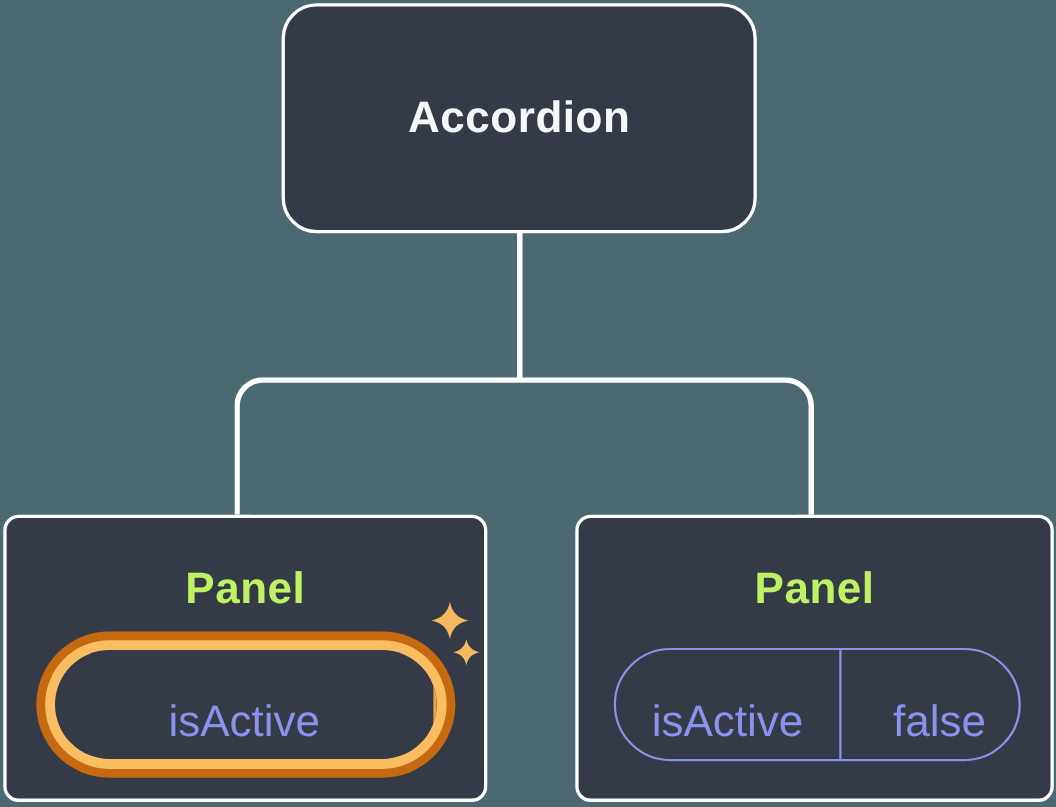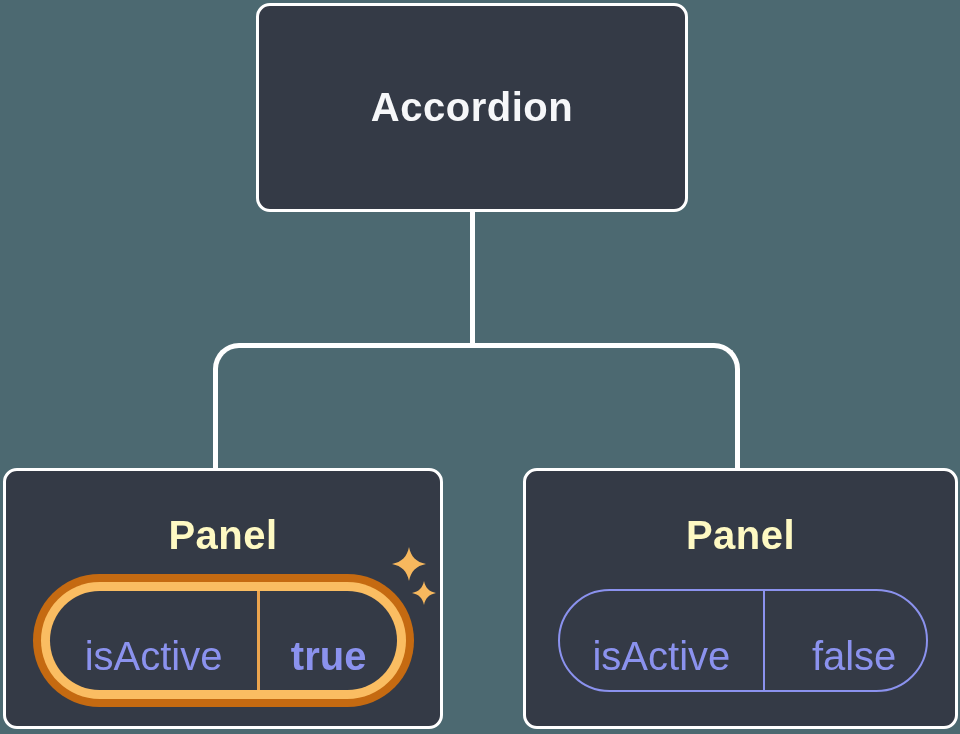--- a/index.html
+++ b/index.html
@@ -6,35 +6,35 @@
   .stage{
     position:relative;width:960px;height:734px;background:#4C6971;
     font-family:"Liberation Sans",sans-serif;overflow:hidden;
   }
   .node{
     position:absolute;background:#343A46;border:3px solid #FFFFFF;
     border-radius:14px;box-sizing:border-box;
   }
   .root-node{
     left:256px;top:3px;width:432px;height:209px;
-    display:flex;align-items:center;justify-content:center;
+    display:flex;align-items:center;justify-content:center;border-radius:32px;
   }
   .node-title{color:#F6F7F9;font-size:40px;font-weight:600;letter-spacing:.5px;}
   .stem{position:absolute;left:470px;top:210px;width:5px;height:137px;background:#FFFFFF;}
   .bridge{
     position:absolute;left:213px;top:343px;width:527px;height:125px;
     border:5px solid #FFFFFF;border-bottom:none;border-radius:26px 26px 0 0;
     box-sizing:border-box;
   }
   .panel-node{top:468px;width:440px;height:261px;}
   .panel-left{left:3px;}
   .panel-right{left:523px;width:435px;}
   .panel-title{
     position:absolute;top:42px;left:0;width:100%;text-align:center;
-    color:#fef9c3;font-size:40px;font-weight:600;letter-spacing:.5px;
+    color:#bef264;font-size:40px;font-weight:600;letter-spacing:.5px;
   }
   
   .pill-outer{
     position:absolute;left:27px;top:103px;width:381px;height:133px;
     background:#C56A11;border-radius:999px;padding:8px;box-sizing:border-box;
   }
   .pill-mid{width:100%;height:100%;background:#FABD62;border-radius:999px;padding:9px;box-sizing:border-box;}
   .pill-core{
     width:100%;height:100%;background:#343A46;border-radius:999px;
     display:flex;align-items:stretch;overflow:hidden;
@@ -72,21 +72,20 @@
   <div class="stem"></div>
   <div class="bridge"></div>
 
   <div class="node panel-node panel-left">
     <div class="panel-title">Panel</div>
     <div class="pill-outer">
       <div class="pill-mid">
         <div class="pill-core">
           <div class="cell cell-name">isActive</div>
           <div class="divider-gold"></div>
-          <div class="cell cell-value cell-bold">true</div>
         </div>
       </div>
     </div>
     <svg class="sparkle sparkle-big" viewBox="0 0 24 24">
       <path fill="#F7B85E" d="M12 0C13.4 6.9 17.1 10.6 24 12C17.1 13.4 13.4 17.1 12 24C10.6 17.1 6.9 13.4 0 12C6.9 10.6 10.6 6.9 12 0Z"></path>
     </svg>
     <svg class="sparkle sparkle-small" viewBox="0 0 24 24">
       <path fill="#F7B85E" d="M12 0C13.4 6.9 17.1 10.6 24 12C17.1 13.4 13.4 17.1 12 24C10.6 17.1 6.9 13.4 0 12C6.9 10.6 10.6 6.9 12 0Z"></path>
     </svg>
   </div>

